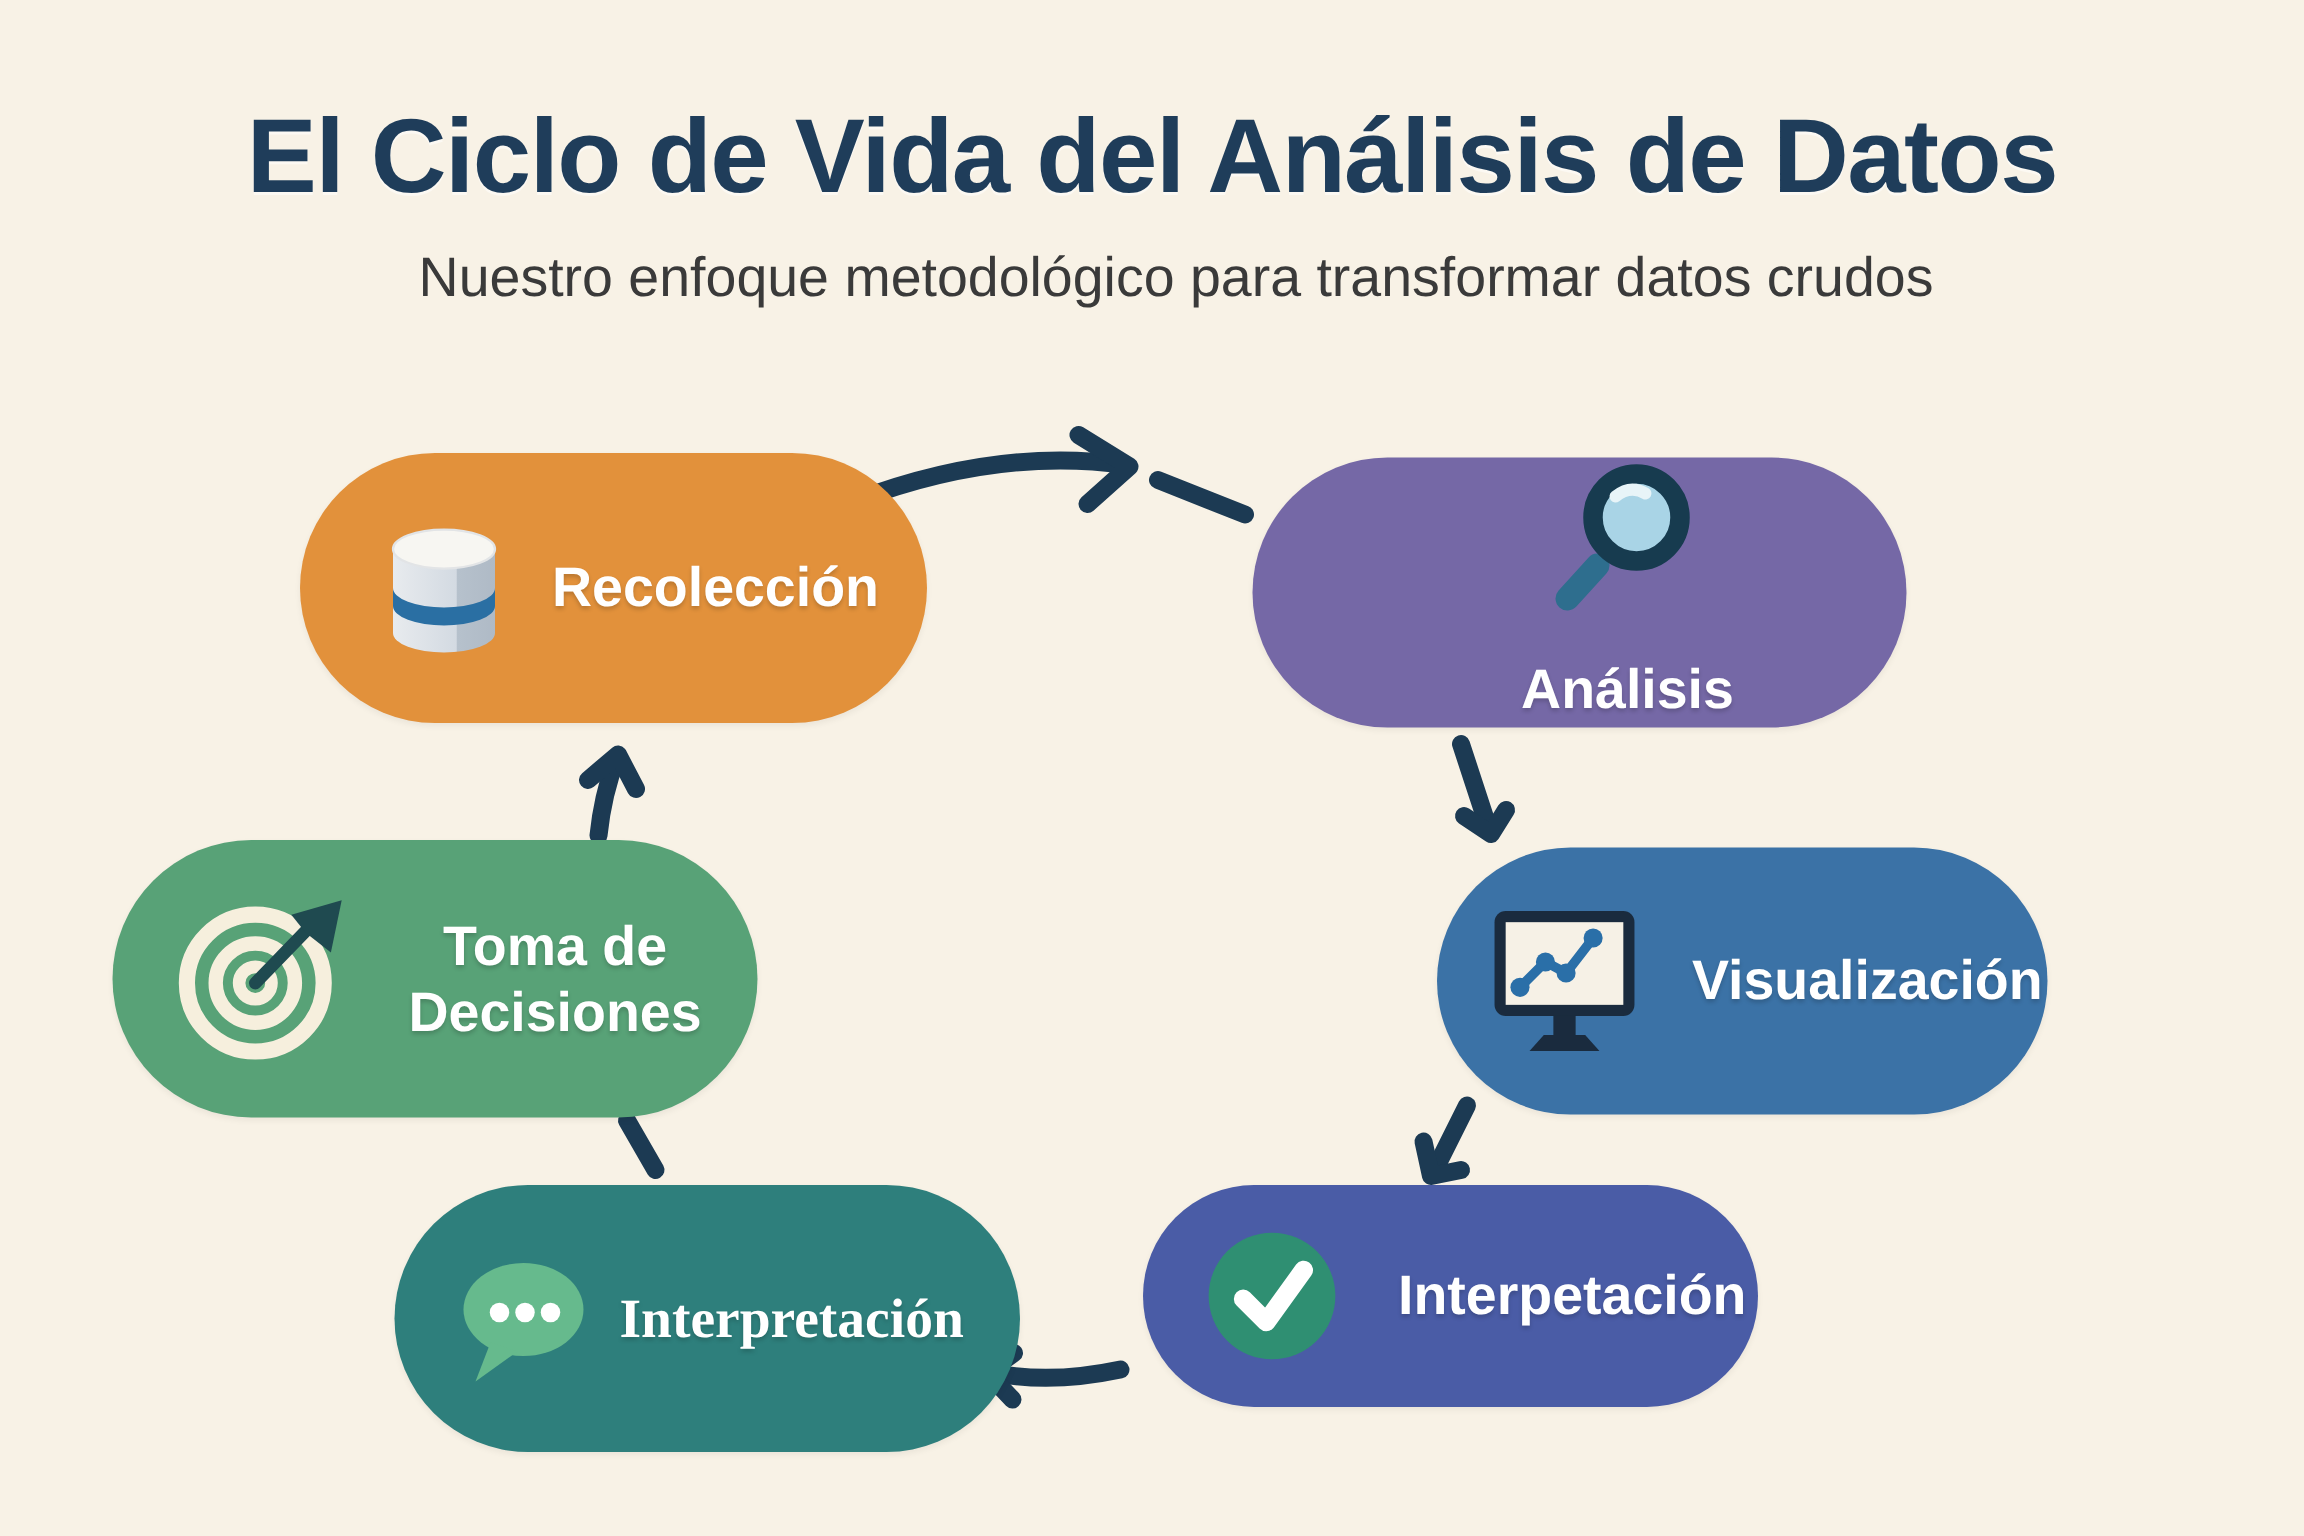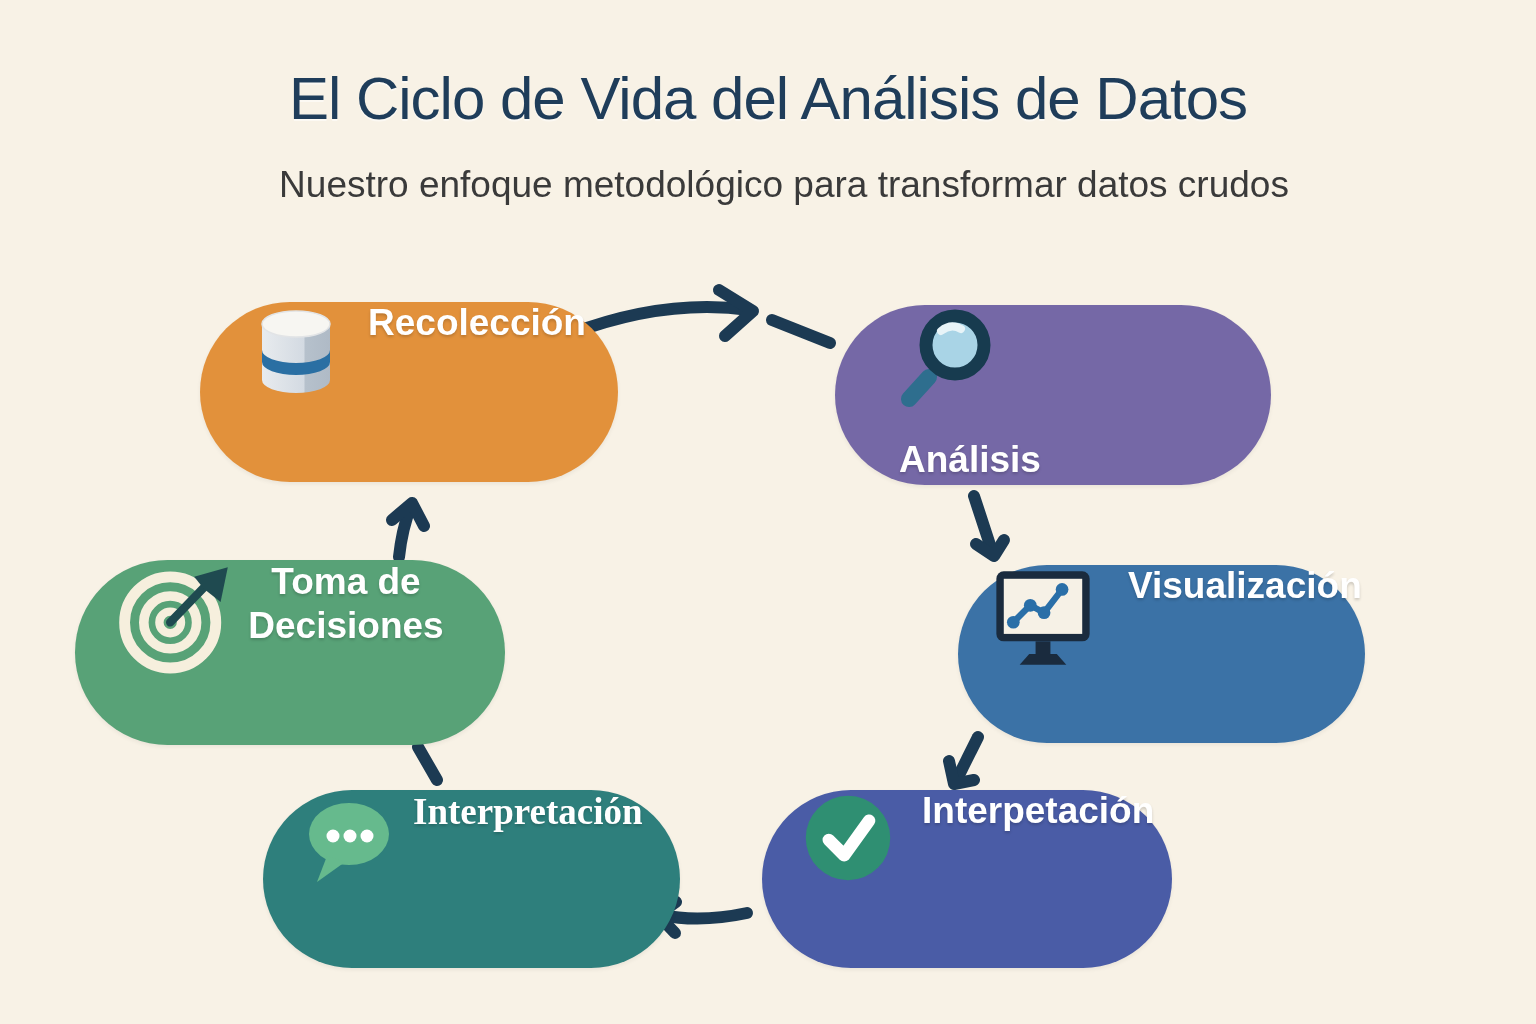--- a/index.html
+++ b/index.html
@@ -9,34 +9,34 @@
   }
   .canvas{
     position:relative;
     width:1536px;height:1024px;
     background:#F8F2E6;
     overflow:hidden;
   }
   .title{
     position:absolute;top:64px;left:0;width:100%;
     text-align:center;
-    font-size:60px;font-weight:400;letter-spacing:-1px;
+    font-size:70px;font-weight:700;letter-spacing:-1px;
     color:#1F3D5A;
     text-shadow:0 2px 0 rgba(255,255,255,.5);
   }
   .subtitle{
     position:absolute;top:160px;left:0;width:100%;
     text-align:center;
     font-size:37px;font-weight:500;line-height:1.33;
     color:#3A3A3A;
     padding-left:16px;
   }
   .pill{
     position:absolute;
-    display:flex;
+    display:flex;align-items:center;
     border-radius:95px;
     box-shadow:0 2px 4px rgba(0,0,0,.06);
   }
   .pill .icon{flex:0 0 auto;display:block;}
   .pill .label{
     color:#FFFFFF;font-weight:700;font-size:37px;
     text-shadow:0 2px 3px rgba(0,0,0,.18);
     white-space:nowrap;
   }
   .pill .label.wrap{white-space:normal;text-align:center;line-height:1.18;}
@@ -114,40 +114,40 @@
       <circle cx="22" cy="54" r="6" fill="#2A6FA8"></circle>
       <circle cx="38" cy="38" r="6" fill="#2A6FA8"></circle>
       <circle cx="51" cy="45" r="6" fill="#2A6FA8"></circle>
       <circle cx="68" cy="23" r="6" fill="#2A6FA8"></circle>
       <rect x="43" y="72" width="14" height="13" fill="#1A2B3E"></rect>
       <path d="M28 94 L72 94 L63 84 L37 84 Z" fill="#1A2B3E"></path>
     </svg>
     <span class="label">Visualización</span>
   </div>
 
-  <div class="pill" style="left: 762px; top: 790px; width: 372px; height: 178px; padding-left: 38px; gap: 26px; background-color: rgb(74, 92, 166);">
+  <div class="pill" style="left: 762px; top: 790px; width: 372px; height: 148px; padding-left: 38px; gap: 36px; background-color: rgb(74, 92, 166);">
     <svg class="icon" width="96" height="96" viewBox="0 0 100 100">
       <circle cx="50" cy="50" r="44" fill="#2F8F72"></circle>
       <path d="M30 52 L46 68 L72 32" stroke="#FFFFFF" stroke-width="13" fill="none" stroke-linecap="round" stroke-linejoin="round"></path>
     </svg>
     <span class="label">Interpetación</span>
   </div>
 
   <div class="pill" style="left: 263px; top: 790px; width: 385px; height: 178px; padding-left: 32px; gap: 14px; background-color: rgb(46, 127, 124); font-family: Liberation Serif, serif;">
     <svg class="icon" width="104" height="100" viewBox="0 0 100 100">
       <ellipse cx="52" cy="44" rx="40" ry="31" fill="#66BA8D"></ellipse>
       <path d="M30 66 L20 92 L48 72 Z" fill="#66BA8D"></path>
       <circle cx="36" cy="46" r="6.5" fill="#FFFFFF"></circle>
       <circle cx="53" cy="46" r="6.5" fill="#FFFFFF"></circle>
       <circle cx="70" cy="46" r="6.5" fill="#FFFFFF"></circle>
     </svg>
     <span class="label">Interpretación</span>
   </div>
 
-  <div class="pill" style="left: 75px; top: 560px; width: 390px; height: 185px; padding-left: 40px; background-color: rgb(88, 162, 119);">
+  <div class="pill" style="left: 75px; top: 560px; width: 390px; height: 185px; padding-left: 40px; gap: 24px; background-color: rgb(88, 162, 119);">
     <svg class="icon" width="126" height="120" viewBox="0 0 105 100">
       <circle cx="46" cy="52" r="38" fill="none" stroke="#F6EFDD" stroke-width="9"></circle>
       <circle cx="46" cy="52" r="22" fill="none" stroke="#F6EFDD" stroke-width="8"></circle>
       <circle cx="46" cy="52" r="9" fill="none" stroke="#F6EFDD" stroke-width="7"></circle>
       <line x1="46" y1="52" x2="76" y2="21" stroke="#1F4A50" stroke-width="7" stroke-linecap="round"></line>
       <path d="M66 14 L94 6 L88 35 L74 24 Z" fill="#1F4A50"></path>
     </svg>
     <span class="label wrap" style="max-width:210px;">Toma de Decisiones</span>
   </div>
 

